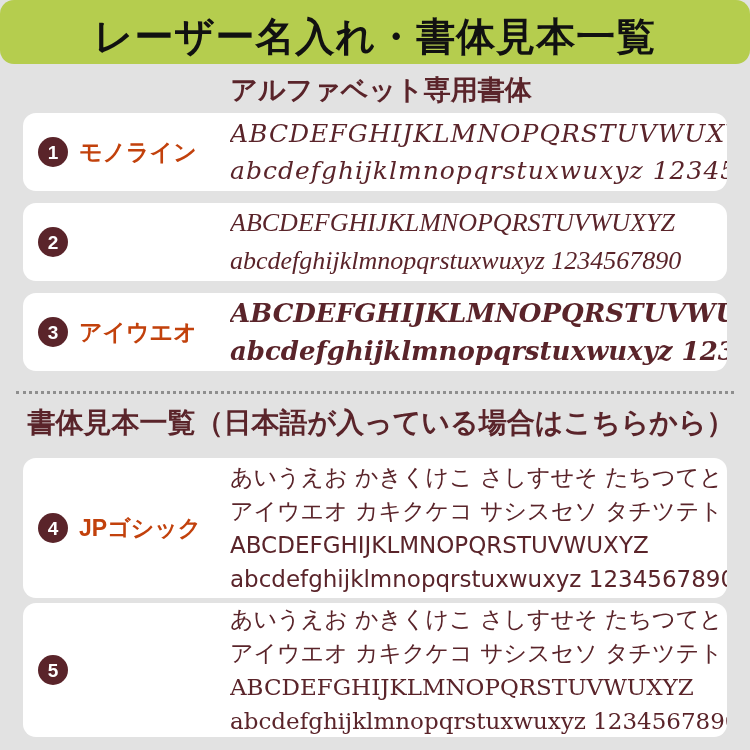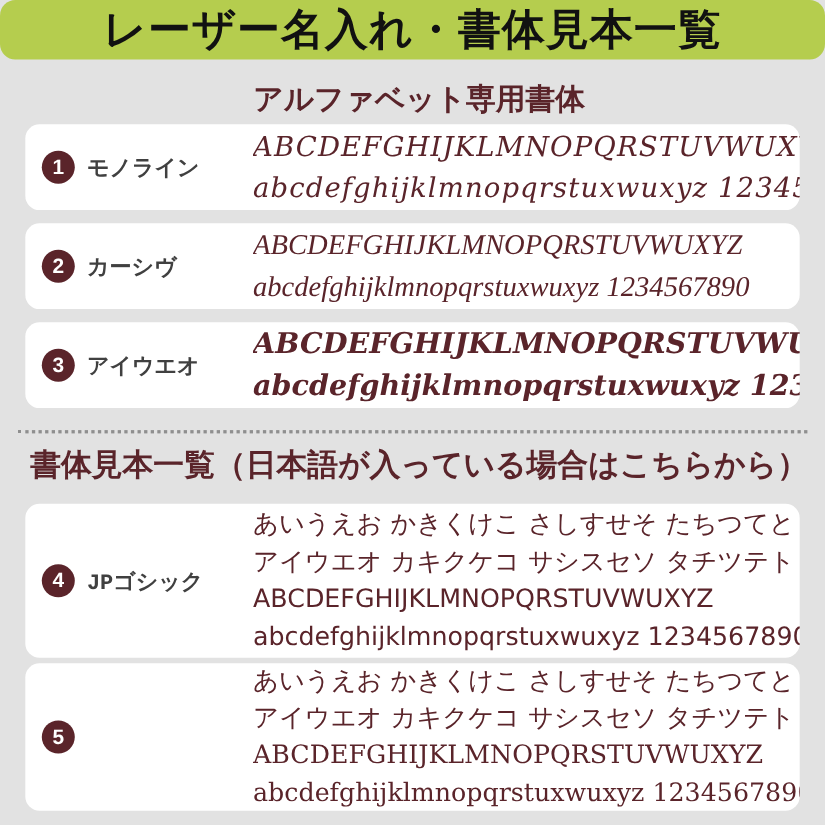--- a/index.html
+++ b/index.html
@@ -7,24 +7,24 @@
     width: 750px; height: 750px;
     background: #e2e2e2;
     font-family: "Liberation Sans", sans-serif;
     position: relative;
     overflow: hidden;
   }
   .stage { position: absolute; inset: 0; width: 750px; height: 750px; }
 
   
   .header {
-    position: absolute; left: 0; top: 0; right: 0; height: 54px;
+    position: absolute; left: 0; top: 0; right: 0; height: 64px;
     background: #b5cd4e;
     border-radius: 14px;
-    display: flex; align-items: flex-start; justify-content: center;
+    display: flex; align-items: flex-end; justify-content: center;
   }
   .header-title {
     color: #111111;
     font-size: 39px;
     font-weight: bold;
     letter-spacing: 1px;
     white-space: nowrap;
   }
 
   
@@ -65,23 +65,22 @@
     border-radius: 50%;
     display: inline-flex; align-items: center; justify-content: center;
     margin-right: 11px;
     flex-shrink: 0;
   }
   .badge span {
     color: #ffffff; font-size: 19px; font-weight: bold;
     line-height: 1;
   }
   .font-name {
-    color: #404040; font-size: 20px; font-weight: bold;
+    color: #c2410c; font-size: 23px; font-weight: bold;
     white-space: nowrap;
-    font-family: Liberation Mono, monospace;
   }
 
   .sample-col {
     flex: 1;
     display: flex; flex-direction: column; justify-content: center;
     color: #5a242a;
     overflow: hidden;
   }
   .sample-line { white-space: nowrap; }
 
@@ -137,21 +136,20 @@
       <div class="sample-line">ABCDEFGHIJKLMNOPQRSTUVWUXYZ</div>
       <div class="sample-line">abcdefghijklmnopqrstuxwuxyz 1234567890</div>
     </div>
   </div>
 
   <div class="card card-2 style-cursive">
     <div class="label-col">
       <span class="badge">
         <span>2</span>
       </span>
-      <span class="font-name">カーシヴ</span>
     </div>
     <div class="sample-col">
       <div class="sample-line">ABCDEFGHIJKLMNOPQRSTUVWUXYZ</div>
       <div class="sample-line">abcdefghijklmnopqrstuxwuxyz 1234567890</div>
     </div>
   </div>
 
   <div class="card card-3 style-italic">
     <div class="label-col">
       <span class="badge">

